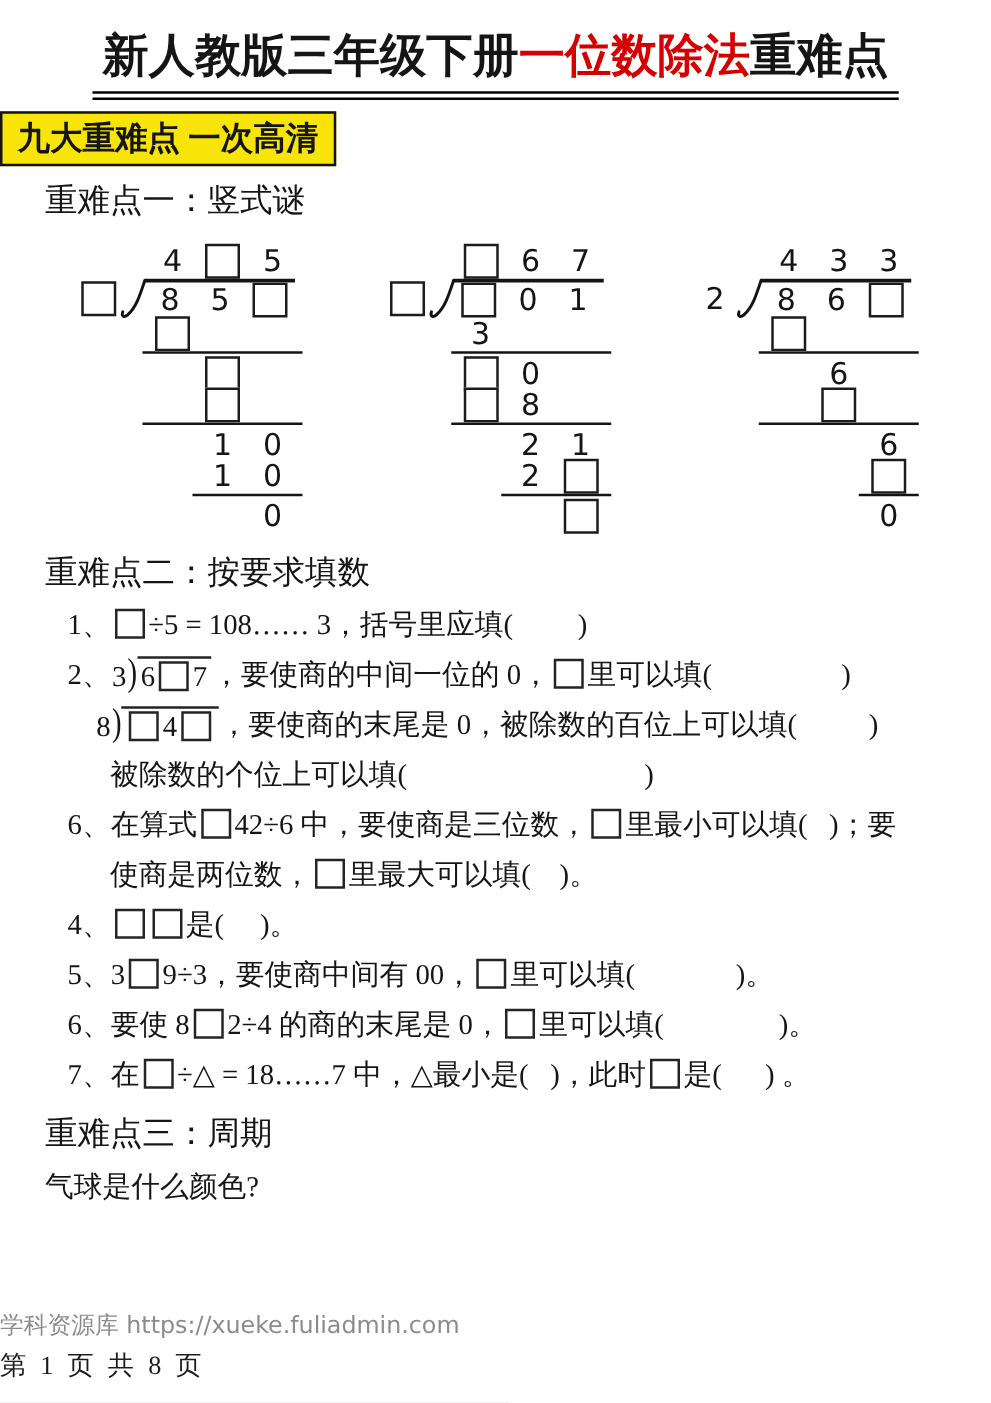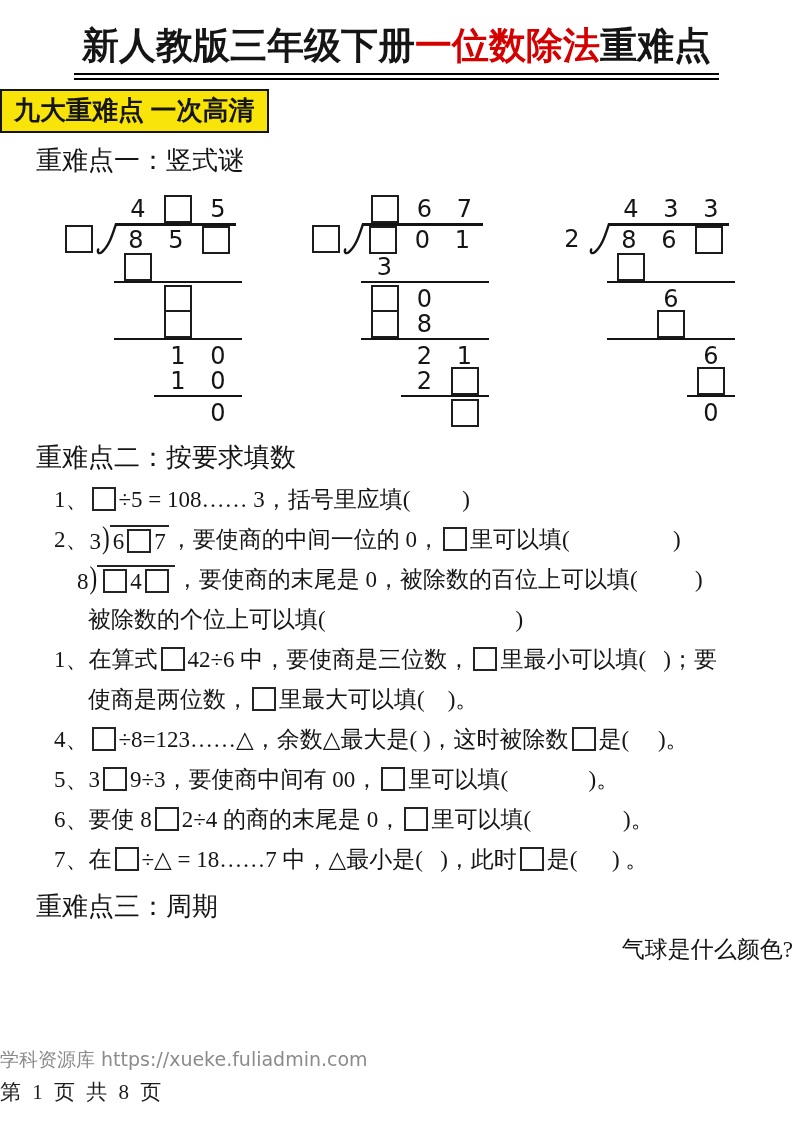--- a/index.html
+++ b/index.html
@@ -270,32 +270,32 @@
       </div>
     </div>
 
   <div class="sec-heading">重难点二：按要求填数</div>
 
   <div class="qblock" id="s2lines">
       <div class="qline"><span>1、</span><span class="qbox"></span><span>÷5 = 108…… 3，括号里应填(&nbsp;&nbsp;&nbsp;&nbsp;&nbsp;&nbsp;&nbsp;&nbsp;&nbsp;)</span></div>
       <div class="qline"><span>2、</span><span class="idiv"><span class="idiv-d">3</span><span class="idiv-b">)</span><span class="idiv-u"><span>6</span><span class="qbox"></span><span>7</span></span></span><span>，要使商的中间一位的 0，</span><span class="qbox"></span><span>里可以填(&nbsp;&nbsp;&nbsp;&nbsp;&nbsp;&nbsp;&nbsp;&nbsp;&nbsp;&nbsp;&nbsp;&nbsp;&nbsp;&nbsp;&nbsp;&nbsp;&nbsp;&nbsp;)</span></div>
       <div class="qline ind1"><span class="idiv"><span class="idiv-d">8</span><span class="idiv-b">)</span><span class="idiv-u"><span class="qbox"></span><span>4</span><span class="qbox"></span></span></span><span>，要使商的末尾是 0，被除数的百位上可以填(&nbsp;&nbsp;&nbsp;&nbsp;&nbsp;&nbsp;&nbsp;&nbsp;&nbsp;&nbsp;)</span></div>
       <div class="qline ind2"><span>被除数的个位上可以填(&nbsp;&nbsp;&nbsp;&nbsp;&nbsp;&nbsp;&nbsp;&nbsp;&nbsp;&nbsp;&nbsp;&nbsp;&nbsp;&nbsp;&nbsp;&nbsp;&nbsp;&nbsp;&nbsp;&nbsp;&nbsp;&nbsp;&nbsp;&nbsp;&nbsp;&nbsp;&nbsp;&nbsp;&nbsp;&nbsp;&nbsp;&nbsp;&nbsp;)</span></div>
-      <div class="qline"><span>1、在算式</span><span class="qbox"></span><span>42÷6 中，要使商是三位数，</span><span class="qbox"></span><span>里最小可以填(&nbsp;&nbsp;&nbsp;)；要</span></div>
+      <div class="qline"><span>6、在算式</span><span class="qbox"></span><span>42÷6 中，要使商是三位数，</span><span class="qbox"></span><span>里最小可以填(&nbsp;&nbsp;&nbsp;)；要</span></div>
       <div class="qline ind2"><span>使商是两位数，</span><span class="qbox"></span><span>里最大可以填(&nbsp;&nbsp;&nbsp;&nbsp;)。</span></div>
-      <div class="qline"><span>4、</span><span class="qbox"></span><span>÷8=123……△，余数△最大是(&nbsp;)，这时被除数</span><span class="qbox"></span><span>是(&nbsp;&nbsp;&nbsp;&nbsp;&nbsp;)。</span></div>
+      <div class="qline"><span>4、</span><span class="qbox"></span><span class="qbox"></span><span>是(&nbsp;&nbsp;&nbsp;&nbsp;&nbsp;)。</span></div>
       <div class="qline"><span>5、3</span><span class="qbox"></span><span>9÷3，要使商中间有 00，</span><span class="qbox"></span><span>里可以填(&nbsp;&nbsp;&nbsp;&nbsp;&nbsp;&nbsp;&nbsp;&nbsp;&nbsp;&nbsp;&nbsp;&nbsp;&nbsp;&nbsp;)。</span></div>
       <div class="qline"><span>6、要使 8</span><span class="qbox"></span><span>2÷4 的商的末尾是 0，</span><span class="qbox"></span><span>里可以填(&nbsp;&nbsp;&nbsp;&nbsp;&nbsp;&nbsp;&nbsp;&nbsp;&nbsp;&nbsp;&nbsp;&nbsp;&nbsp;&nbsp;&nbsp;&nbsp;)。</span></div>
       <div class="qline"><span>7、在</span><span class="qbox"></span><span>÷△ = 18……7 中，△最小是(&nbsp;&nbsp;&nbsp;)，此时</span><span class="qbox"></span><span>是(&nbsp;&nbsp;&nbsp;&nbsp;&nbsp;&nbsp;) 。</span></div>
     </div>
 
   <div class="sec-heading">重难点三：周期</div>
 
   <div class="qblock" id="s3lines">
-      <div class="qline ind2 s3line" style="padding-left: 36px; justify-content: flex-end;"><span>气球是什么颜色?</span></div>
+      <div class="qline ind2 s3line" style="padding-left: 36px;"><span>气球是什么颜色?</span></div>
     </div>
 
   <div class="footer">
     <div class="footer-src">学科资源库 https://xueke.fuliadmin.com</div>
     <div class="footer-page">第 1 页 共 8 页</div>
   </div>
 
 </div>
 
 </body></html>

